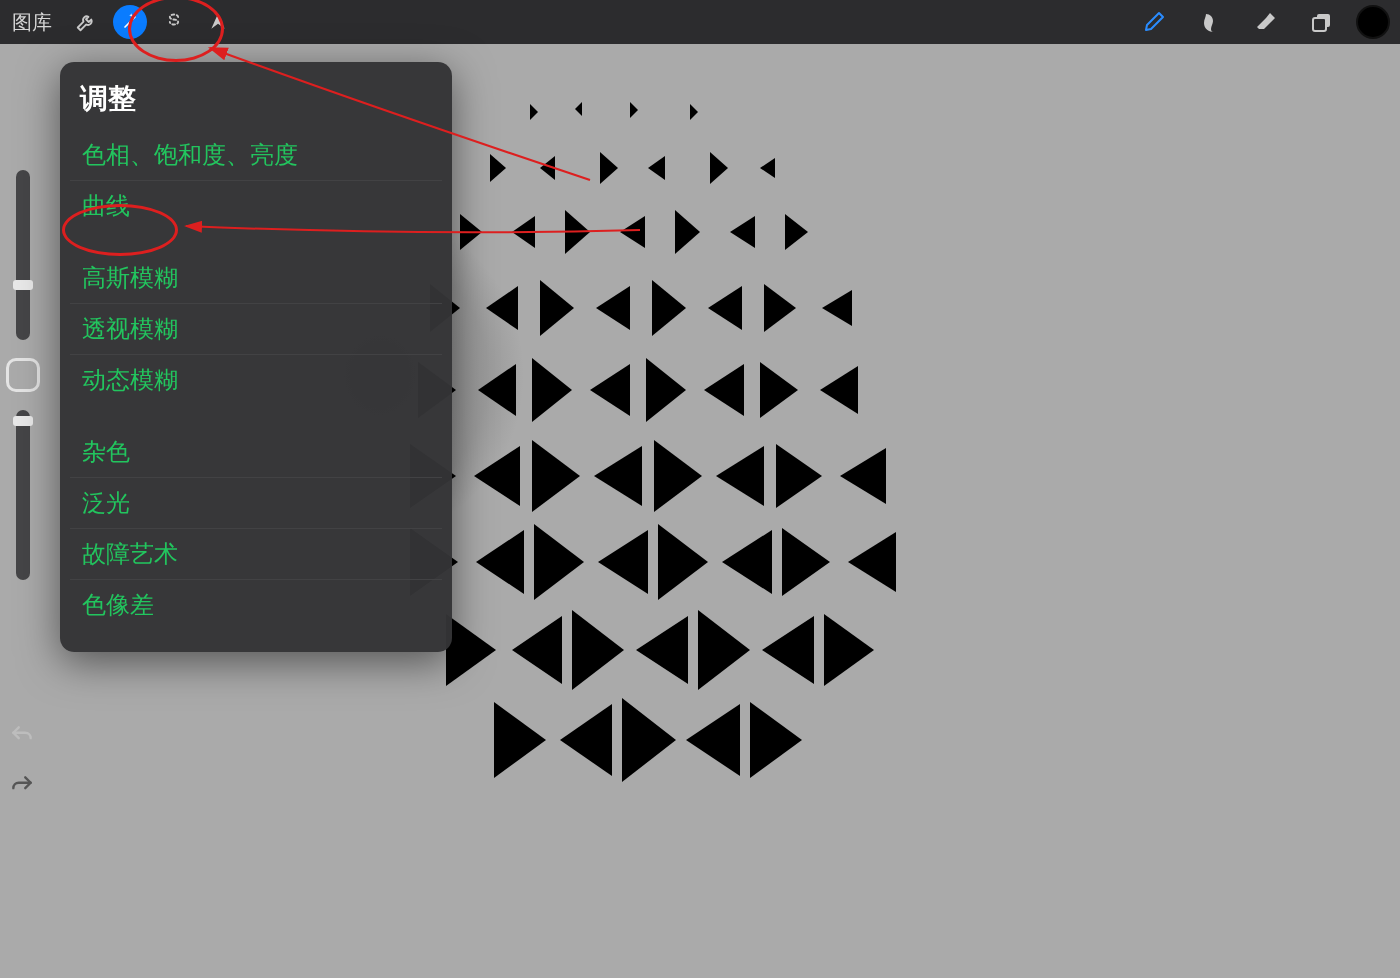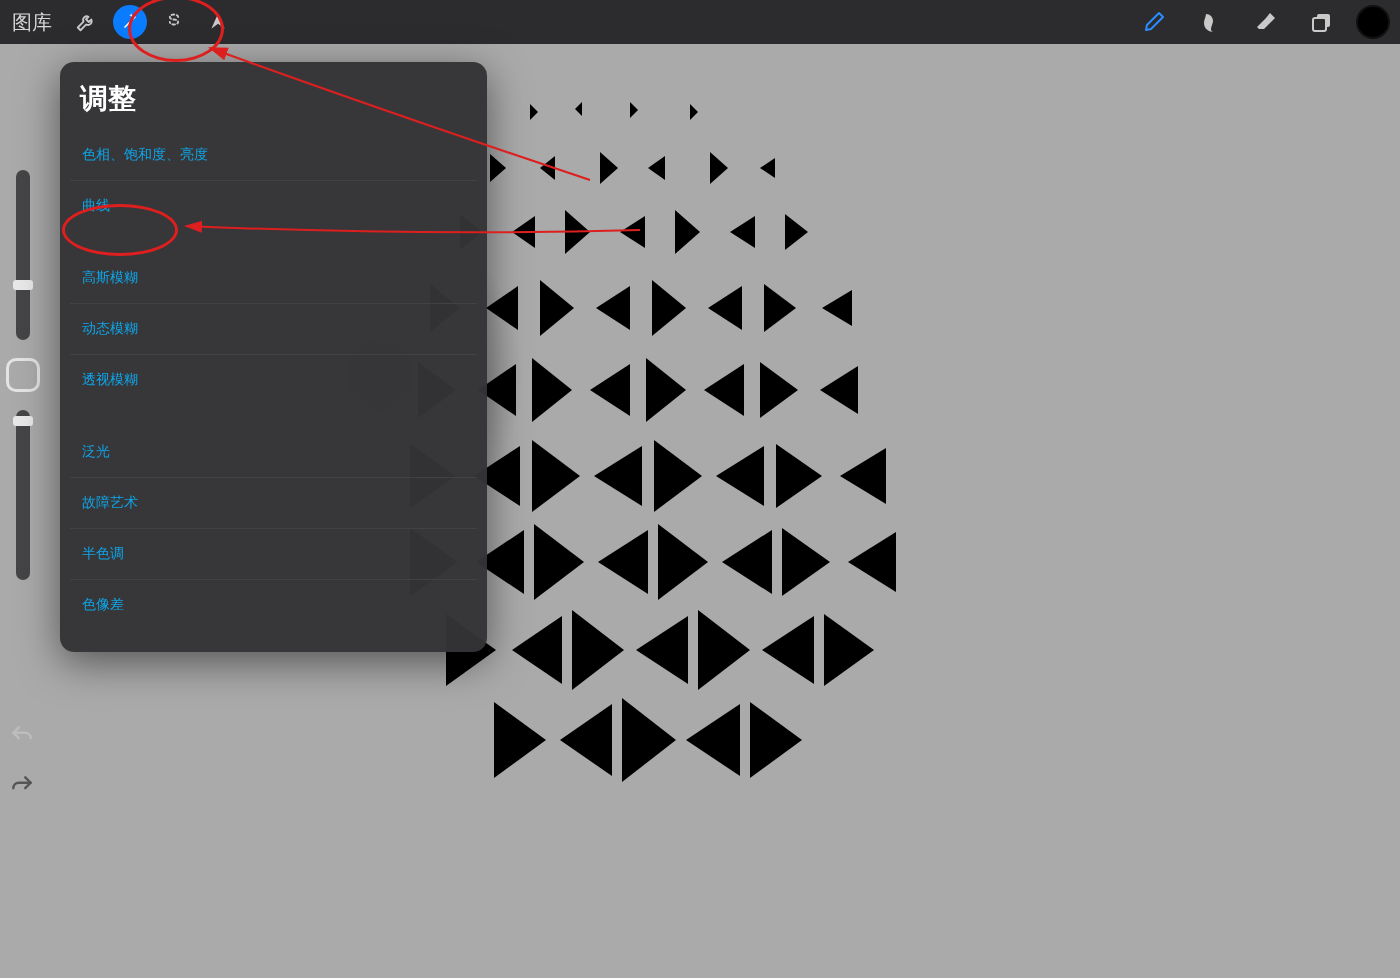--- a/index.html
+++ b/index.html
@@ -19,25 +19,25 @@
   .canvas{position:absolute;top:44px;left:0;right:0;bottom:0;background:#aaaaaa;overflow:hidden;}
   .smudge{position:absolute;left:220px;top:160px;width:320px;height:380px;background:radial-gradient(ellipse 180px 200px at 50% 45%,rgba(40,40,40,0.25),rgba(40,40,40,0.12) 60%,rgba(40,40,40,0) 80%);border-radius:50%;}
   
   .side-sliders{position:absolute;left:0;top:170px;width:46px;display:flex;flex-direction:column;align-items:center;gap:18px;z-index:8;}
   .slider-track{width:14px;height:170px;background:#454547;border-radius:7px;position:relative;cursor:pointer;}
   .slider-thumb{position:absolute;left:-3px;width:20px;height:10px;background:#e8e8e8;border-radius:3px;}
   .picker-square{width:28px;height:28px;border:3px solid #e4e4e4;border-radius:10px;cursor:pointer;}
   .undo-redo{position:absolute;left:4px;top:720px;display:flex;flex-direction:column;gap:14px;z-index:8;}
   .ur-btn{width:36px;height:36px;display:flex;align-items:center;justify-content:center;cursor:pointer;}
   
-  .popover{position:absolute;left:60px;top:62px;width:427px;background:rgba(52,52,54,0.97);border-radius:14px;box-shadow:0 10px 40px rgba(0,0,0,0.5);z-index:20;overflow:hidden;}
+  .popover{position:absolute;left:60px;top:62px;width:392px;background:rgba(52,52,54,0.97);border-radius:14px;box-shadow:0 10px 40px rgba(0,0,0,0.5);z-index:20;overflow:hidden;}
   .popover:before{content:"";position:absolute;top:-10px;left:94px;width:0;height:0;border-left:10px solid transparent;border-right:10px solid transparent;border-bottom:10px solid rgba(52,52,54,0.97);}
   .pop-title{padding:18px 20px 12px 20px;font-size:28px;font-weight:600;color:#fff;}
   .pop-group{padding:0 10px 12px 10px;}
-  .pop-item{height:50px;display:flex;align-items:center;padding:0 12px;font-size:14px;color:#0ea5e9;cursor:pointer;border-bottom:1px solid #424244;}
+  .pop-item{height:50px;display:flex;align-items:center;padding:0 12px;font-size:24px;color:#22c55e;cursor:pointer;border-bottom:1px solid #424244;}
   .pop-item:last-child{border-bottom:none;}
   .group-gap{height:10px;}
   
   .annot{position:absolute;z-index:50;pointer-events:none;}
   .ring1{left:128px;top:-4px;width:90px;height:60px;border:3px solid #dd1f1f;border-radius:50%;}
   .ring2{left:62px;top:204px;width:110px;height:46px;border:3px solid #dd1f1f;border-radius:50%;}
   
   .art{position:absolute;left:400px;top:40px;width:520px;height:720px;}
   .art svg{width:100%;height:100%;display:block;}
 </style>
@@ -225,28 +225,28 @@
 <div class="popover">
   <div class="pop-title">调整</div>
 
   <div class="pop-group">
     <div class="pop-item">色相、饱和度、亮度</div>
     <div class="pop-item">曲线</div>
   </div>
   <div class="group-gap"></div>
   <div class="pop-group">
     <div class="pop-item">高斯模糊</div>
+    <div class="pop-item">透视模糊</div>
     <div class="pop-item">动态模糊</div>
-    <div class="pop-item">透视模糊</div>
   </div>
   <div class="group-gap"></div>
   <div class="pop-group">
+    <div class="pop-item">杂色</div>
     <div class="pop-item">泛光</div>
     <div class="pop-item">故障艺术</div>
-    <div class="pop-item">半色调</div>
     <div class="pop-item">色像差</div>
   </div>
   <div class="group-gap"></div>
 </div>
 
 <div class="annot ring1"></div>
 <div class="annot ring2"></div>
 <svg class="annot" style="left:0;top:0;width:1400px;height:978px;">
   <defs>
     <marker id="ah" markerWidth="10" markerHeight="10" refX="8" refY="3" orient="auto">

